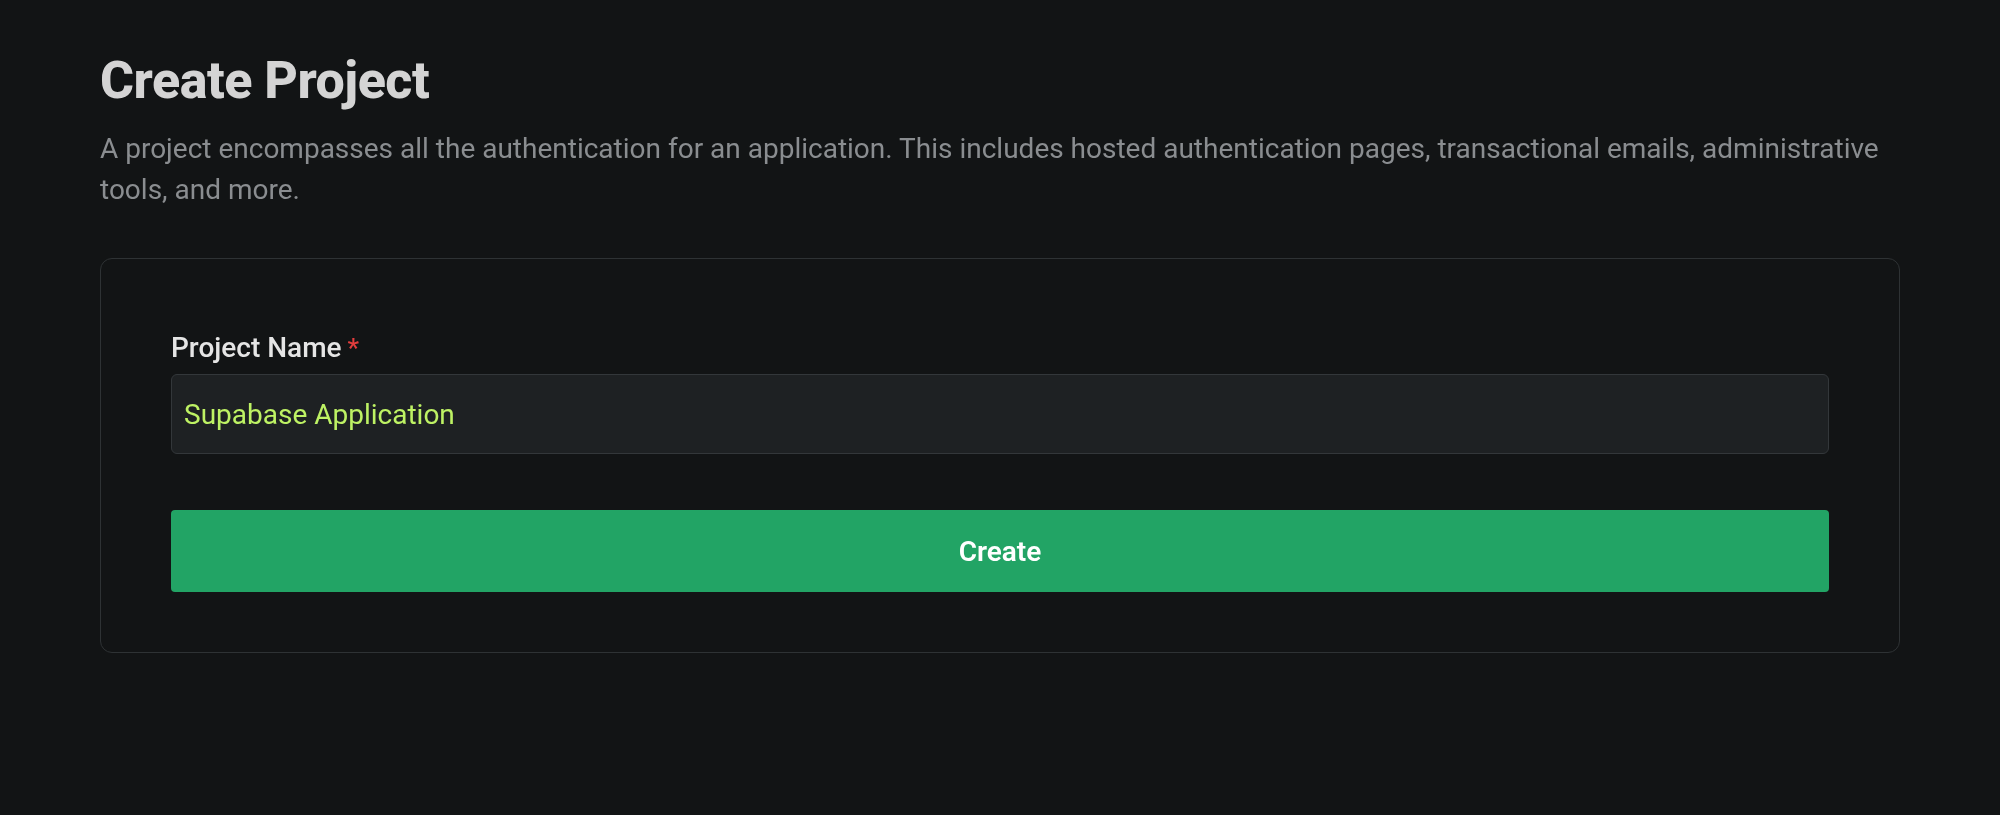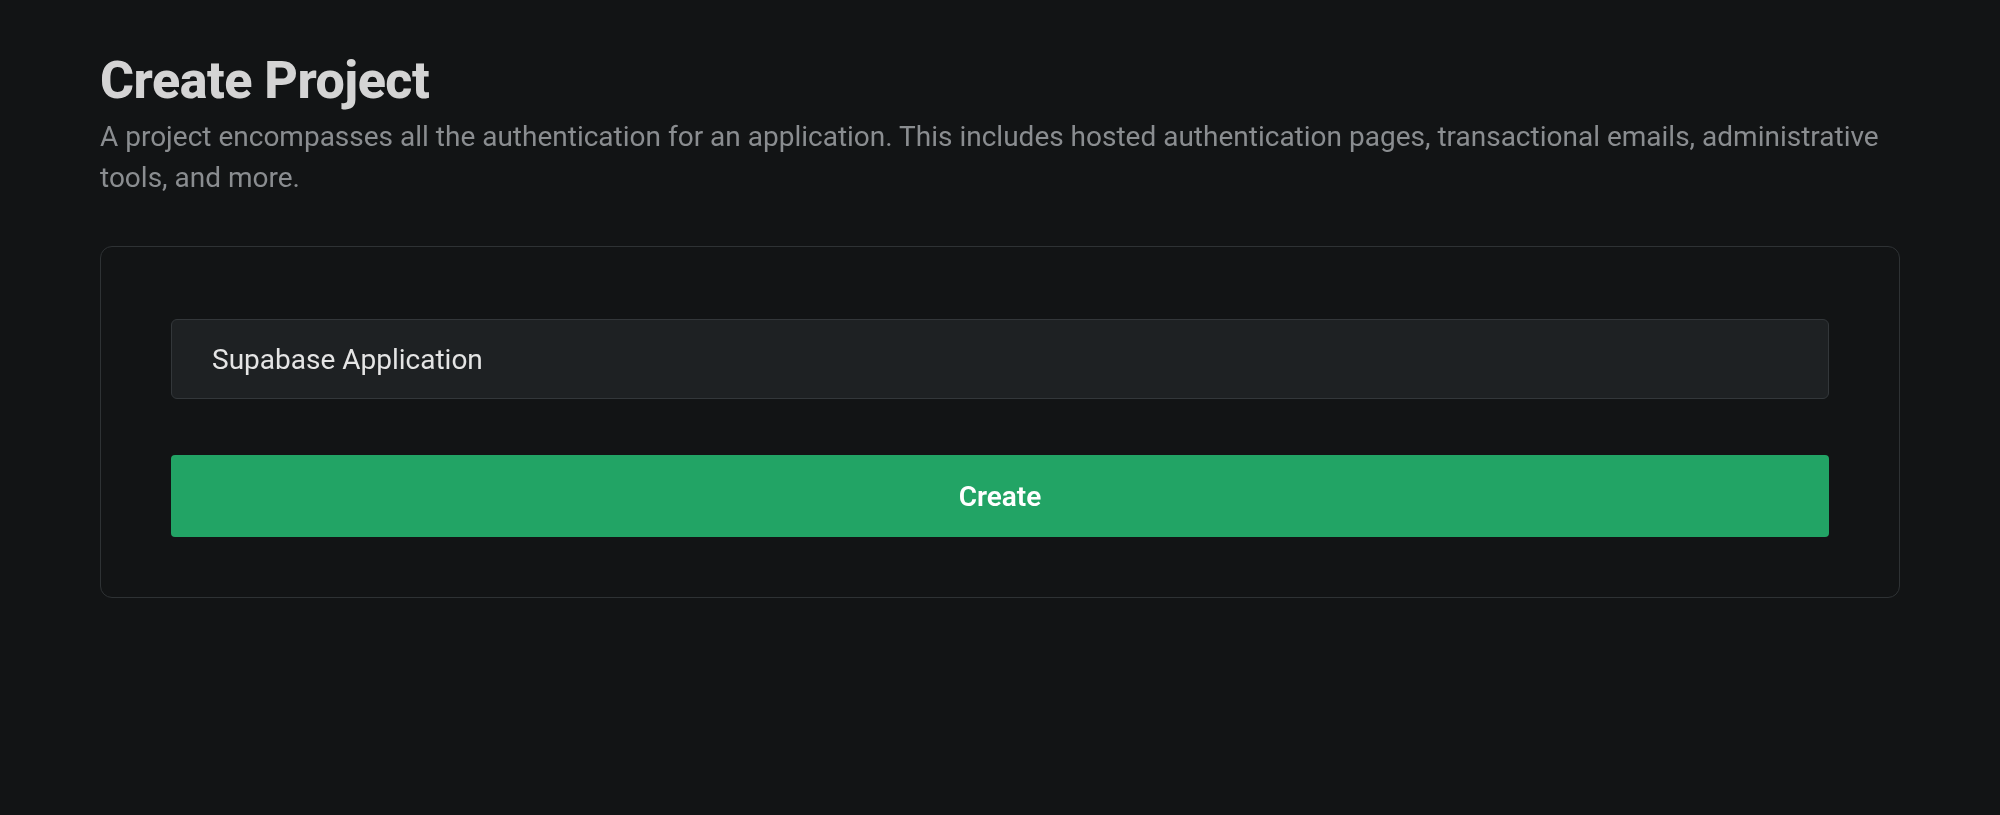--- a/index.html
+++ b/index.html
@@ -13,21 +13,21 @@
       width: 2000px;
       height: 815px;
       padding: 50px 100px;
       color: #e5e5e5;
     }
     .page-title {
       font-size: 52px;
       font-weight: 800;
       color: #d4d4d4;
       letter-spacing: -0.5px;
-      margin-bottom: 6px;
+      margin-bottom: 18px;
     }
     .page-description {
       font-size: 28px;
       font-weight: 400;
       color: #8a8d90;
       line-height: 1.45;
       margin-bottom: 48px;
     }
     .form-card {
       border: 1px solid #2e3234;
@@ -56,23 +56,23 @@
       font-weight: 400;
       color: #8a8d90;
       margin-bottom: 24px;
     }
     .text-input {
       width: 100%;
       height: 80px;
       background-color: #1e2123;
       border: 1px solid #33373a;
       border-radius: 6px;
-      padding: 0 40px;
+      padding: 0 12px;
       font-size: 28px;
-      color: #e5e5e5;
+      color: #bef264;
       font-family: inherit;
       outline: none;
     }
     .submit-button {
       width: 100%;
       height: 82px;
       background-color: #22a465;
       border: none;
       border-radius: 4px;
       font-size: 28px;
@@ -83,15 +83,19 @@
       font-family: inherit;
     }
   </style>
 </head>
 <body>
 
 <h1 class="page-title">Create Project</h1>
 <p class="page-description">A project encompasses all the authentication for an application. This includes hosted authentication pages, transactional emails, administrative tools, and more.</p>
 
 <div class="form-card">
+  <div class="field-label-row">
+    <span class="field-label">Project Name</span>
+    <span class="required-asterisk">*</span>
+  </div>
   <input type="text" class="text-input" value="Supabase Application" style="">
   <button class="submit-button">Create</button>
 </div>
 
 </body></html>

